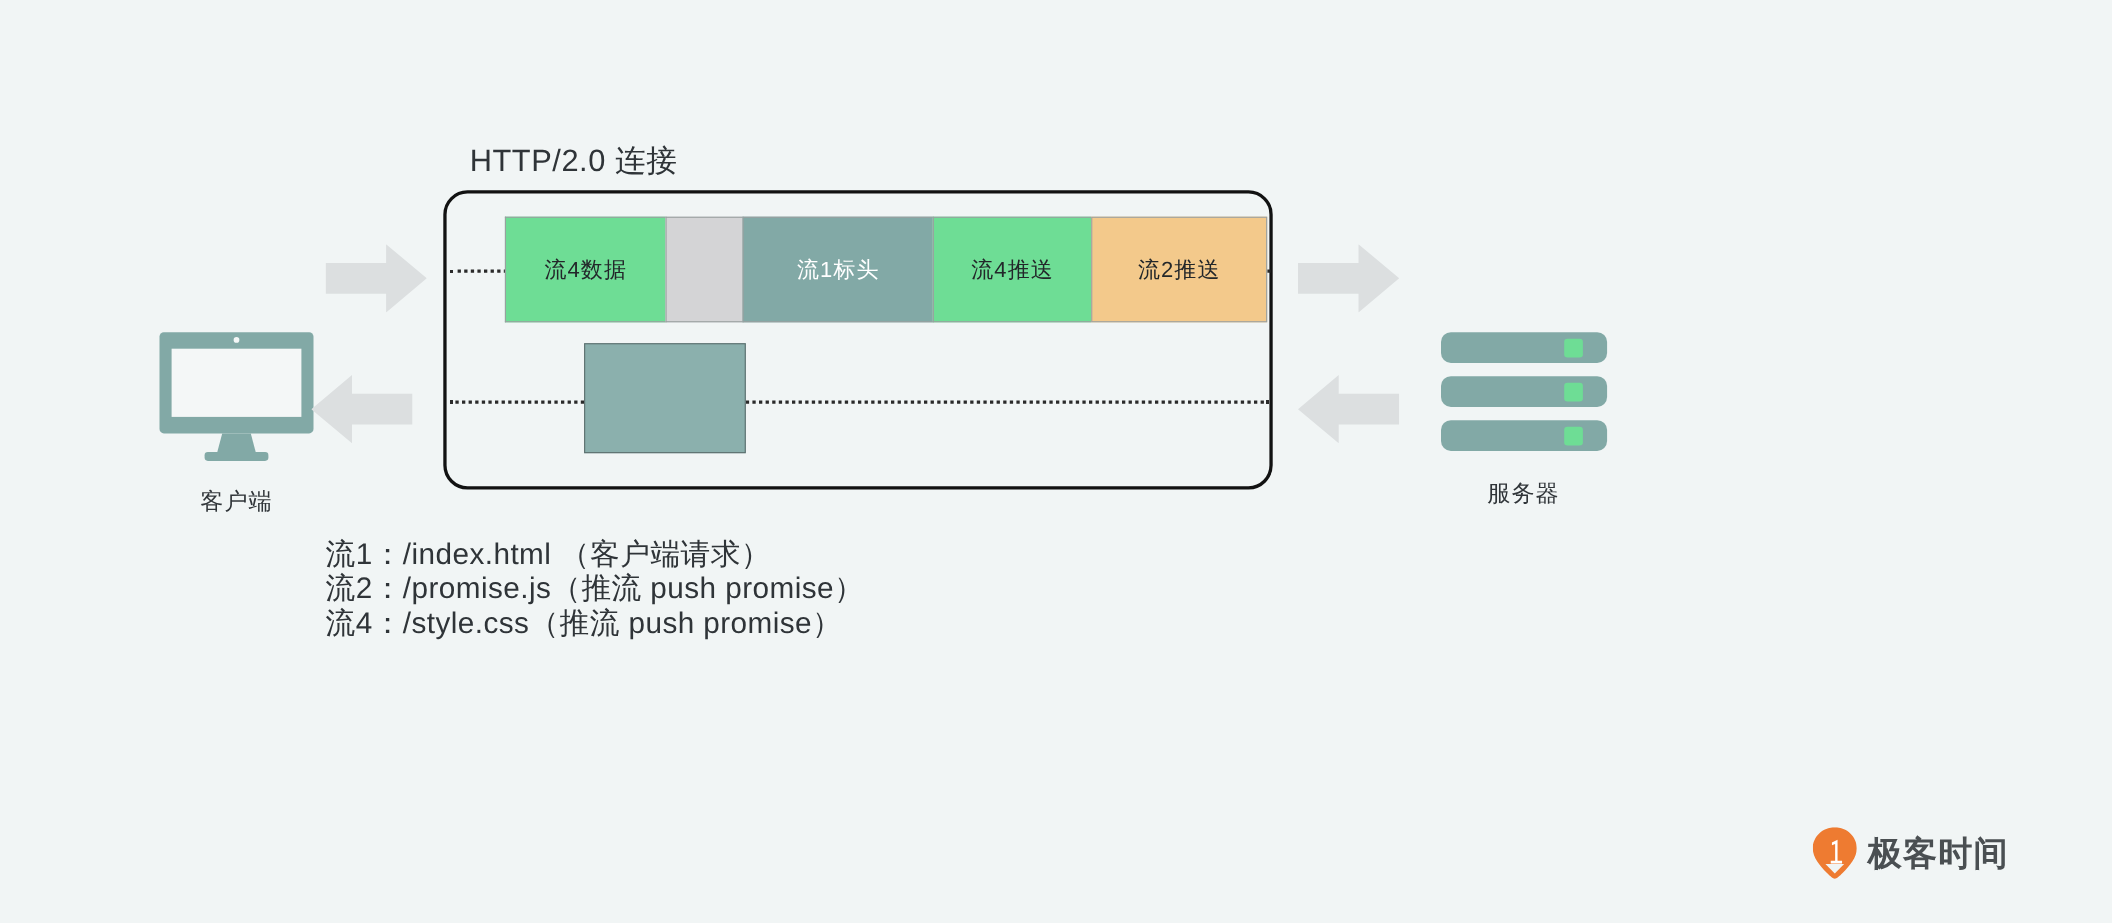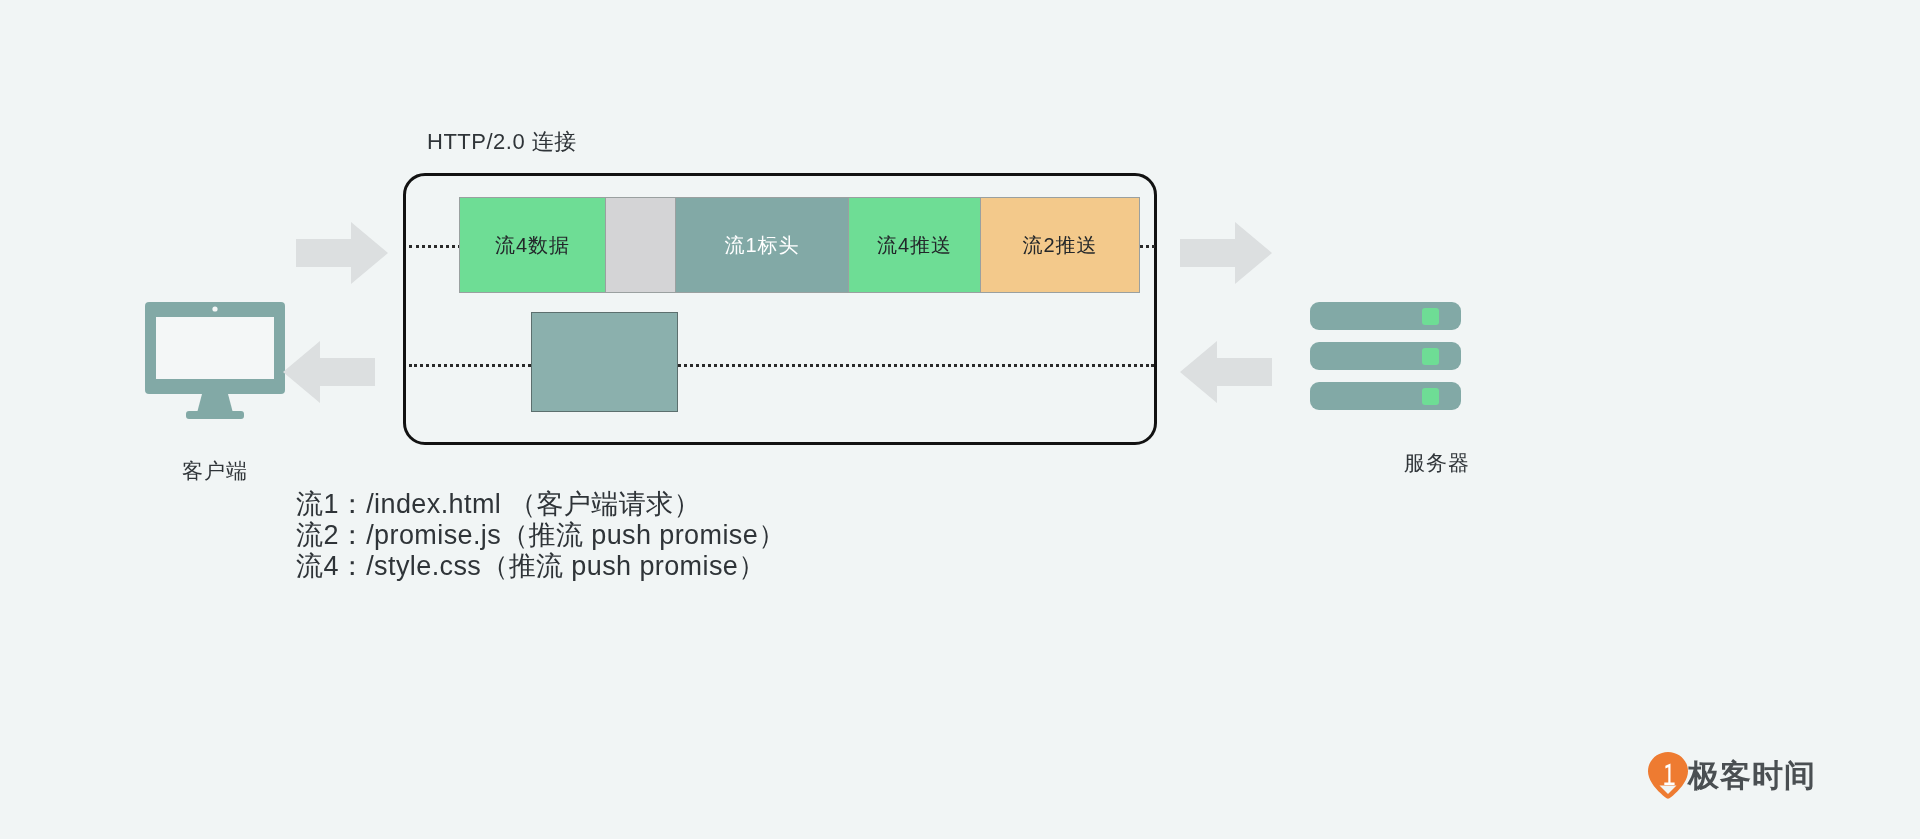--- a/index.html
+++ b/index.html
@@ -18,50 +18,50 @@
   
   #client-node {
     position: absolute;
     left: 130px;
     top: 300px;
     width: 170px;
     text-align: center;
   }
   .monitor-icon { width: 150px; height: 120px; margin: 0 auto; display: block; }
   #client-label, #server-label {
-    margin-top: 37px;
+    margin-top: 22px;
     font-size: 21px;
     letter-spacing: 1px;
     color: #303539;
     white-space: nowrap;
   }
 
   
   #server-node {
     position: absolute;
     left: 1300px;
     top: 300px;
     width: 170px;
-    text-align: right;
+    text-align: center;
   }
   .server-icon { width: 155px; height: 112px; margin: 0 auto; display: block; }
 
   
   .block-arrow { position: absolute; }
   #arrow-client-out { left: 296px; top: 222px; }
   #arrow-client-in  { left: 283px; top: 341px; }
   #arrow-server-in  { left: 1180px; top: 222px; }
   #arrow-server-out { left: 1180px; top: 341px; }
 
   
   #connection-title {
     position: absolute;
     left: 427px;
     top: 127px;
-    font-size: 22px;
+    font-size: 28px;
     color: #2f3438;
     letter-spacing: 0.5px;
     white-space: nowrap;
   }
   #connection-box {
     position: absolute;
     left: 403px;
     top: 173px;
     width: 754px;
     height: 272px;
@@ -128,20 +128,21 @@
   }
   #stream-legend .legend-line { white-space: nowrap; }
 
   
   #brand-logo {
     position: absolute;
     left: 1648px;
     top: 752px;
     display: flex;
     align-items: center;
+    gap: 10px;
   }
   #brand-text {
     font-size: 31px;
     font-weight: bold;
     color: #4a4f52;
     letter-spacing: 1px;
     white-space: nowrap;
   }
 </style>
 </head>
@@ -187,21 +188,21 @@
 <div id="connection-box"></div>
 
 <div class="dotline" id="dotline-request-left"></div>
 <div class="dotline" id="dotline-request-right"></div>
 <div class="dotline" id="dotline-response"></div>
 
 <div id="frame-strip">
   <div class="frame green" style="width:146px">流4数据</div>
   <div class="frame blank" style="width:70px"></div>
   <div class="frame teal" style="width:173px">流1标头</div>
-  <div class="frame green" style="width:132px">流4推送</div>
+  <div class="frame green" style="width:144px">流4推送</div>
   <div class="frame orange" style="width:160px">流2推送</div>
 </div>
 
 <div id="response-frame"></div>
 
 <div id="stream-legend">
   <div class="legend-line">流1：/index.html （客户端请求）</div>
   <div class="legend-line">流2：/promise.js（推流 push promise）</div>
   <div class="legend-line">流4：/style.css（推流 push promise）</div>
 </div>

